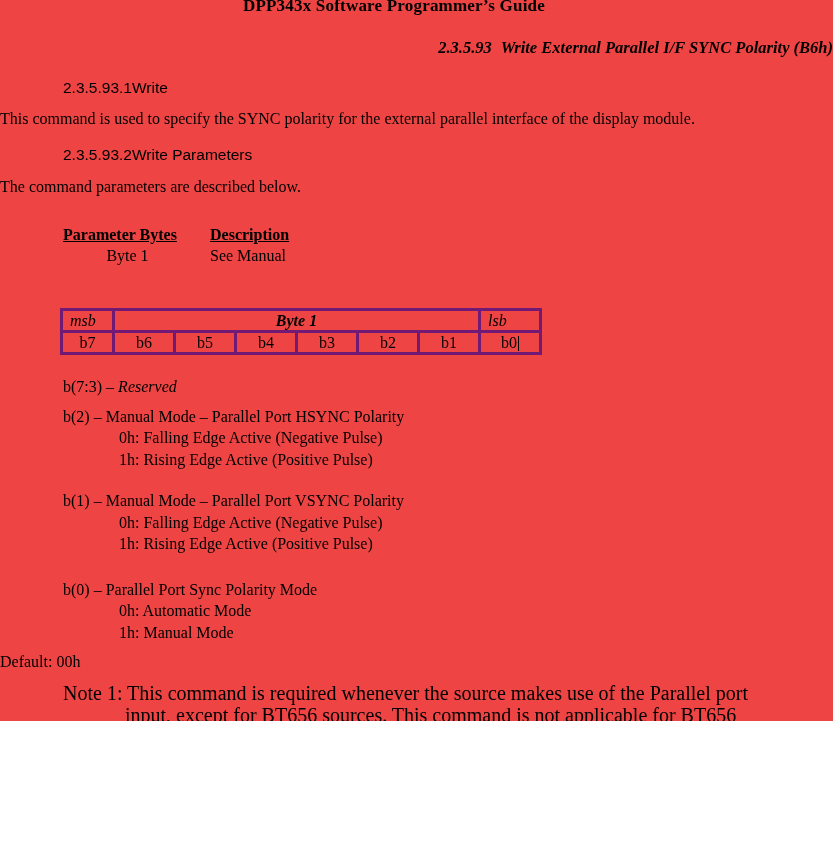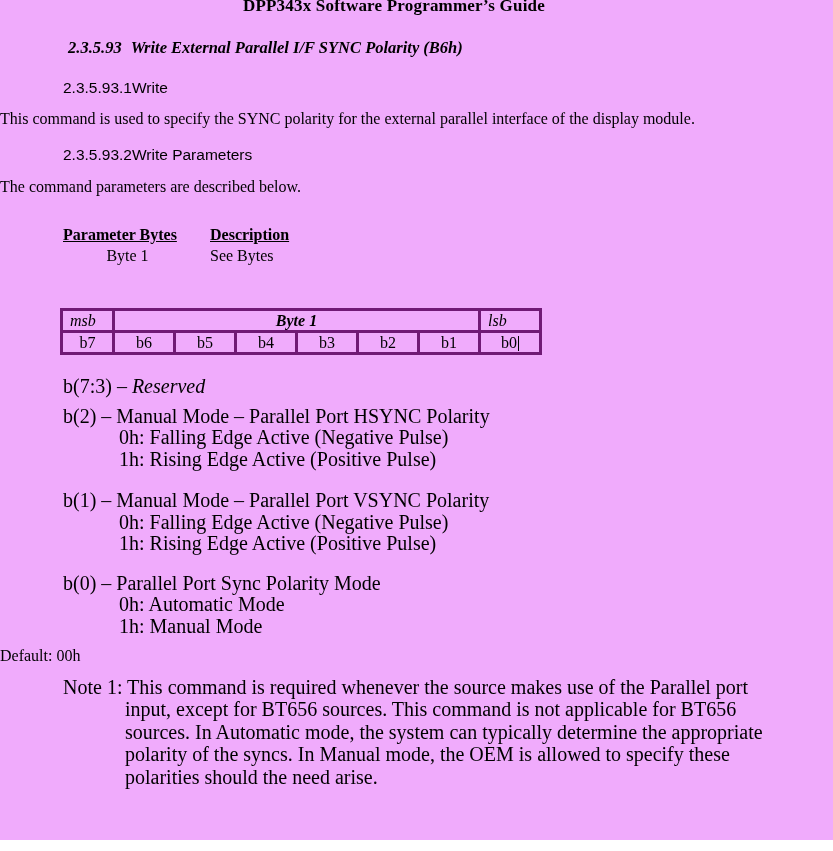--- a/index.html
+++ b/index.html
@@ -5,21 +5,21 @@
   * { margin: 0; padding: 0; box-sizing: border-box; }
   html, body { background: #ffffff; }
   body {
     width: 833px;
     height: 851px;
     overflow: hidden;
     font-family: "Liberation Serif", serif;
     color: #000000;
     position: relative;
   }
-  .page { width: 833px; height: 840px; background: #f0abfc; overflow: hidden; }
+  .page { width: 833px; height: 721px; background: #ef4444; overflow: hidden; }
 
   
   .doc-header {
     width: 788px;
     text-align: center;
     margin-top: -3px;
     font-family: "Liberation Serif", serif;
     font-weight: bold;
     font-size: 17px;
     line-height: 17px;
@@ -27,20 +27,21 @@
   }
 
   
   .section-heading {
     margin: 24px 0 0 68px;
     font-family: "Liberation Serif", serif;
     font-weight: bold;
     font-style: italic;
     font-size: 16.5px;
     line-height: 19px;
+    text-align: right;
   }
   .section-heading .section-title { margin-left: 9px; }
 
   
   .sub-heading {
     margin-left: 63px;
     font-family: "Liberation Sans", sans-serif;
     font-weight: normal;
     font-size: 15.5px;
     line-height: 17px;
@@ -91,25 +92,25 @@
   .text-cursor {
     display: inline-block;
     width: 1px;
     height: 15px;
     background: #000000;
     vertical-align: -3px;
     margin-left: 1px;
   }
 
   
-  .bit-field { margin-left: 63px; width: 736px; font-size: 20px; line-height: 21.5px; }
+  .bit-field { margin-left: 63px; width: 736px; font-size: 16px; line-height: 21.5px; }
   .bit-field-73 { margin-top: 21px; }
   .bit-field-2  { margin-top: 8px; }
   .bit-field-1  { margin-top: 20px; }
-  .bit-field-0  { margin-top: 18px; }
+  .bit-field-0  { margin-top: 24px; }
   .bit-option { padding-left: 56px; }
   .italic { font-style: italic; }
 
   .default-line { margin-top: 8px; }
 
   .note {
     margin: 9px 0 0 63px;
     width: 736px;
     font-size: 20px;
     line-height: 22.5px;
@@ -142,21 +143,21 @@
 
   <p class="body-text para-2">The command parameters are described below.</p>
 
   <div class="param-table">
     <div class="param-row param-head">
       <div class="param-col1"><span>Parameter Bytes</span></div>
       <div class="param-col2"><span>Description</span></div>
     </div>
     <div class="param-row param-body">
       <div class="param-col1">Byte 1</div>
-      <div class="param-col2">See Bytes</div>
+      <div class="param-col2">See Manual</div>
     </div>
   </div>
 
   <table class="bit-table">
     <tbody>
         <tr>
       <td class="col-msb cell-edge">msb</td>
       <td class="cell-byte" colspan="6">Byte 1</td>
       <td class="col-bit cell-edge">lsb</td>
     </tr>

